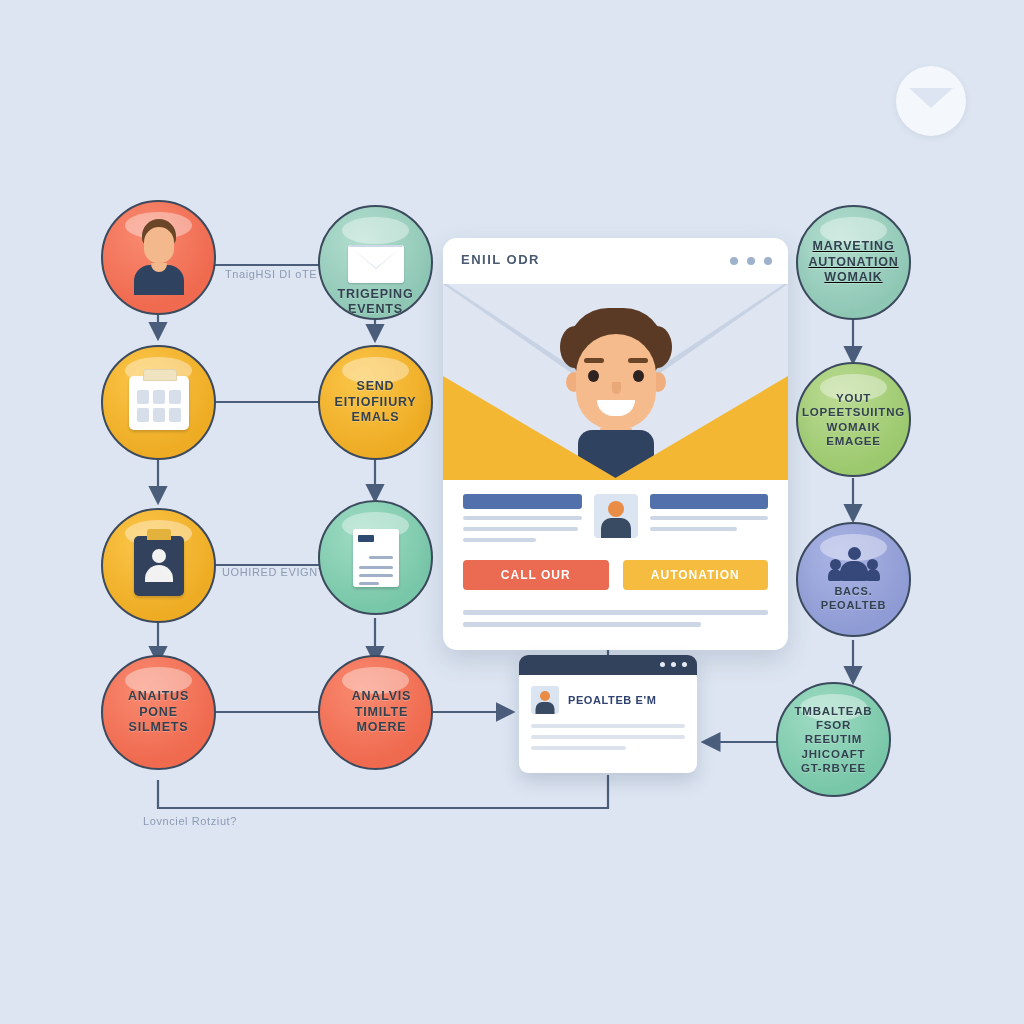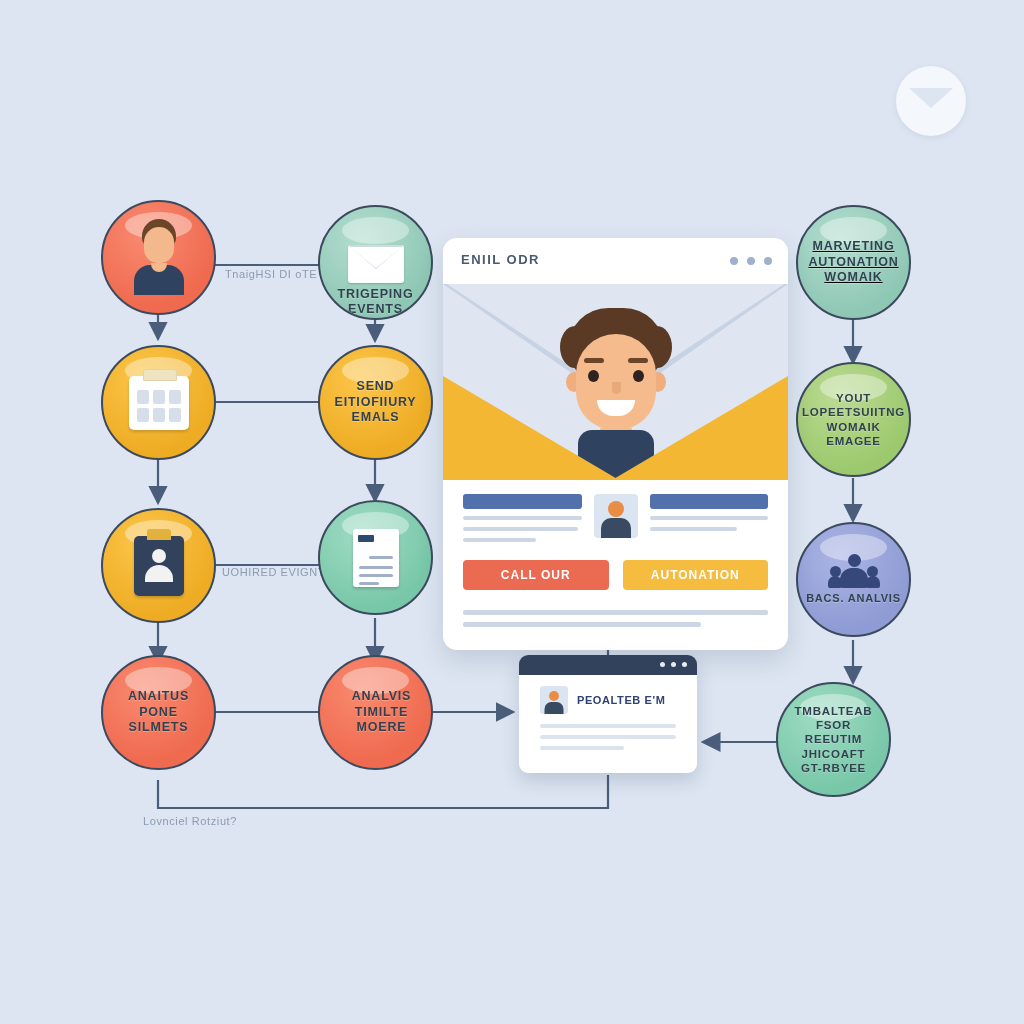--- a/index.html
+++ b/index.html
@@ -158,21 +158,21 @@
 
   
   #preview-card{
     position:absolute;left:519px;top:655px;width:178px;height:118px;
     background:#fff;border-radius:9px;overflow:hidden;
     box-shadow:0 8px 18px rgba(40,60,90,.18);
   }
   #preview-card .bar-top{height:20px;background:#32415c;position:relative;}
   #preview-card .bar-top .dots{position:absolute;right:10px;top:7px;display:flex;gap:6px;}
   #preview-card .bar-top .dots i{width:5px;height:5px;border-radius:50%;background:#e6ecf5;display:block;}
-  #preview-card .pv-body{padding:11px 21px;text-align:right;}
+  #preview-card .pv-body{padding:11px 12px;text-align:right;}
   #preview-card .pv-head{display:flex;align-items:center;gap:9px;}
   #preview-card .pv-thumb{width:28px;height:28px;border-radius:3px;background:#dbe4f1;position:relative;overflow:hidden;flex:0 0 28px;}
   #preview-card .pv-thumb .h{position:absolute;left:50%;top:5px;transform:translateX(-50%);width:10px;height:10px;border-radius:50%;background:#e98c46;}
   #preview-card .pv-thumb .b{position:absolute;left:50%;top:16px;transform:translateX(-50%);width:19px;height:14px;border-radius:7px 7px 0 0;background:#394a63;}
   #preview-card .pv-title{font-size:11px;font-weight:bold;letter-spacing:.6px;color:#2f4272;}
   #preview-card .pv-lines{margin-top:10px;}
   #preview-card .pv-lines .ln{height:4px;background:#dde3ec;}
 
   
   #logo{position:absolute;right:58px;top:66px;width:70px;height:70px;border-radius:50%;
@@ -321,21 +321,21 @@
   <div class="node n-peri small-cap" style="left:796px;top:522px;width:115px;height:115px;">
     <div class="gloss"></div>
     <div class="ico people-ico">
       <span style="left:20px;top:0;width:13px;height:13px;"></span>
       <span style="left:2px;top:12px;width:11px;height:11px;"></span>
       <span style="right:2px;top:12px;width:11px;height:11px;"></span>
       <span style="left:12px;top:14px;width:28px;height:20px;border-radius:12px 12px 3px 3px;"></span>
       <span style="left:0;top:22px;width:14px;height:12px;border-radius:7px 7px 2px 2px;"></span>
       <span style="right:0;top:22px;width:14px;height:12px;border-radius:7px 7px 2px 2px;"></span>
     </div>
-    <div class="cap" style="font-size:11px;">BACS. ANALVIS</div>
+    <div class="cap" style="font-size:11px;">BACS. PEOALTEB</div>
   </div>
 
   <div class="node n-mint2 small-cap" style="left:776px;top:682px;width:115px;height:115px;">
     <div class="gloss"></div>
     <div class="cap" style="white-space:pre-line;font-size:11.5px;">TMBALTEAB
 FSOR REEUTIM
 JHICOAFT
 GT-RBYEE</div>
   </div>
 

